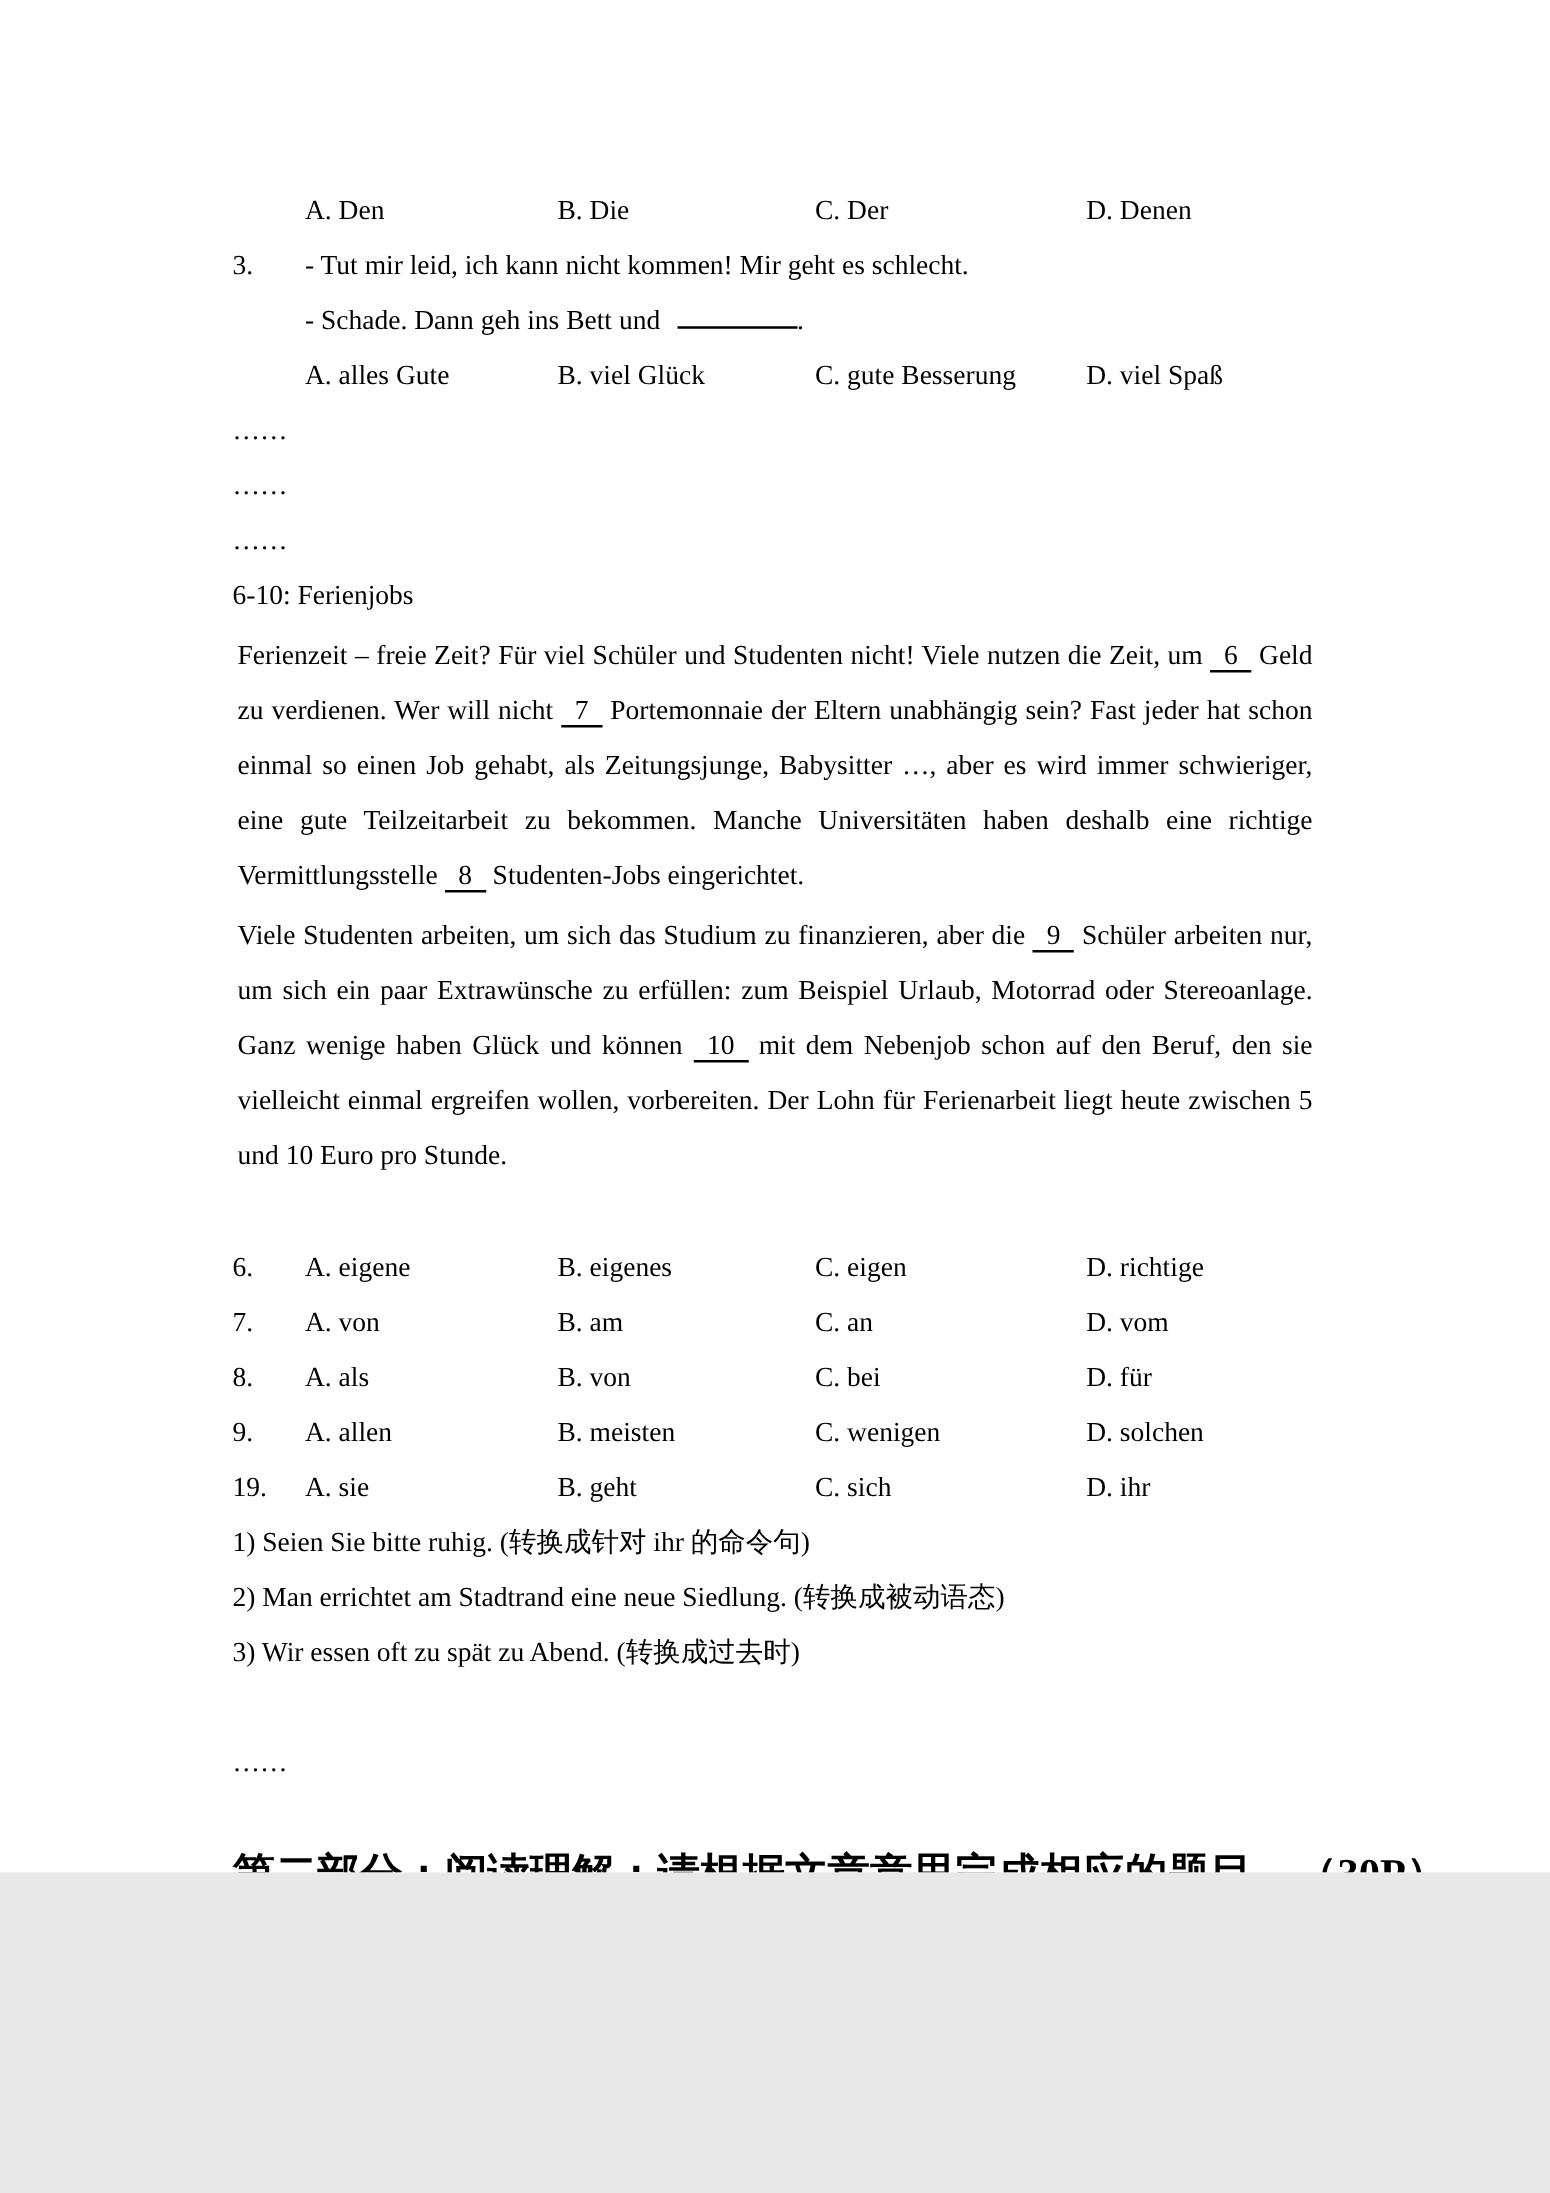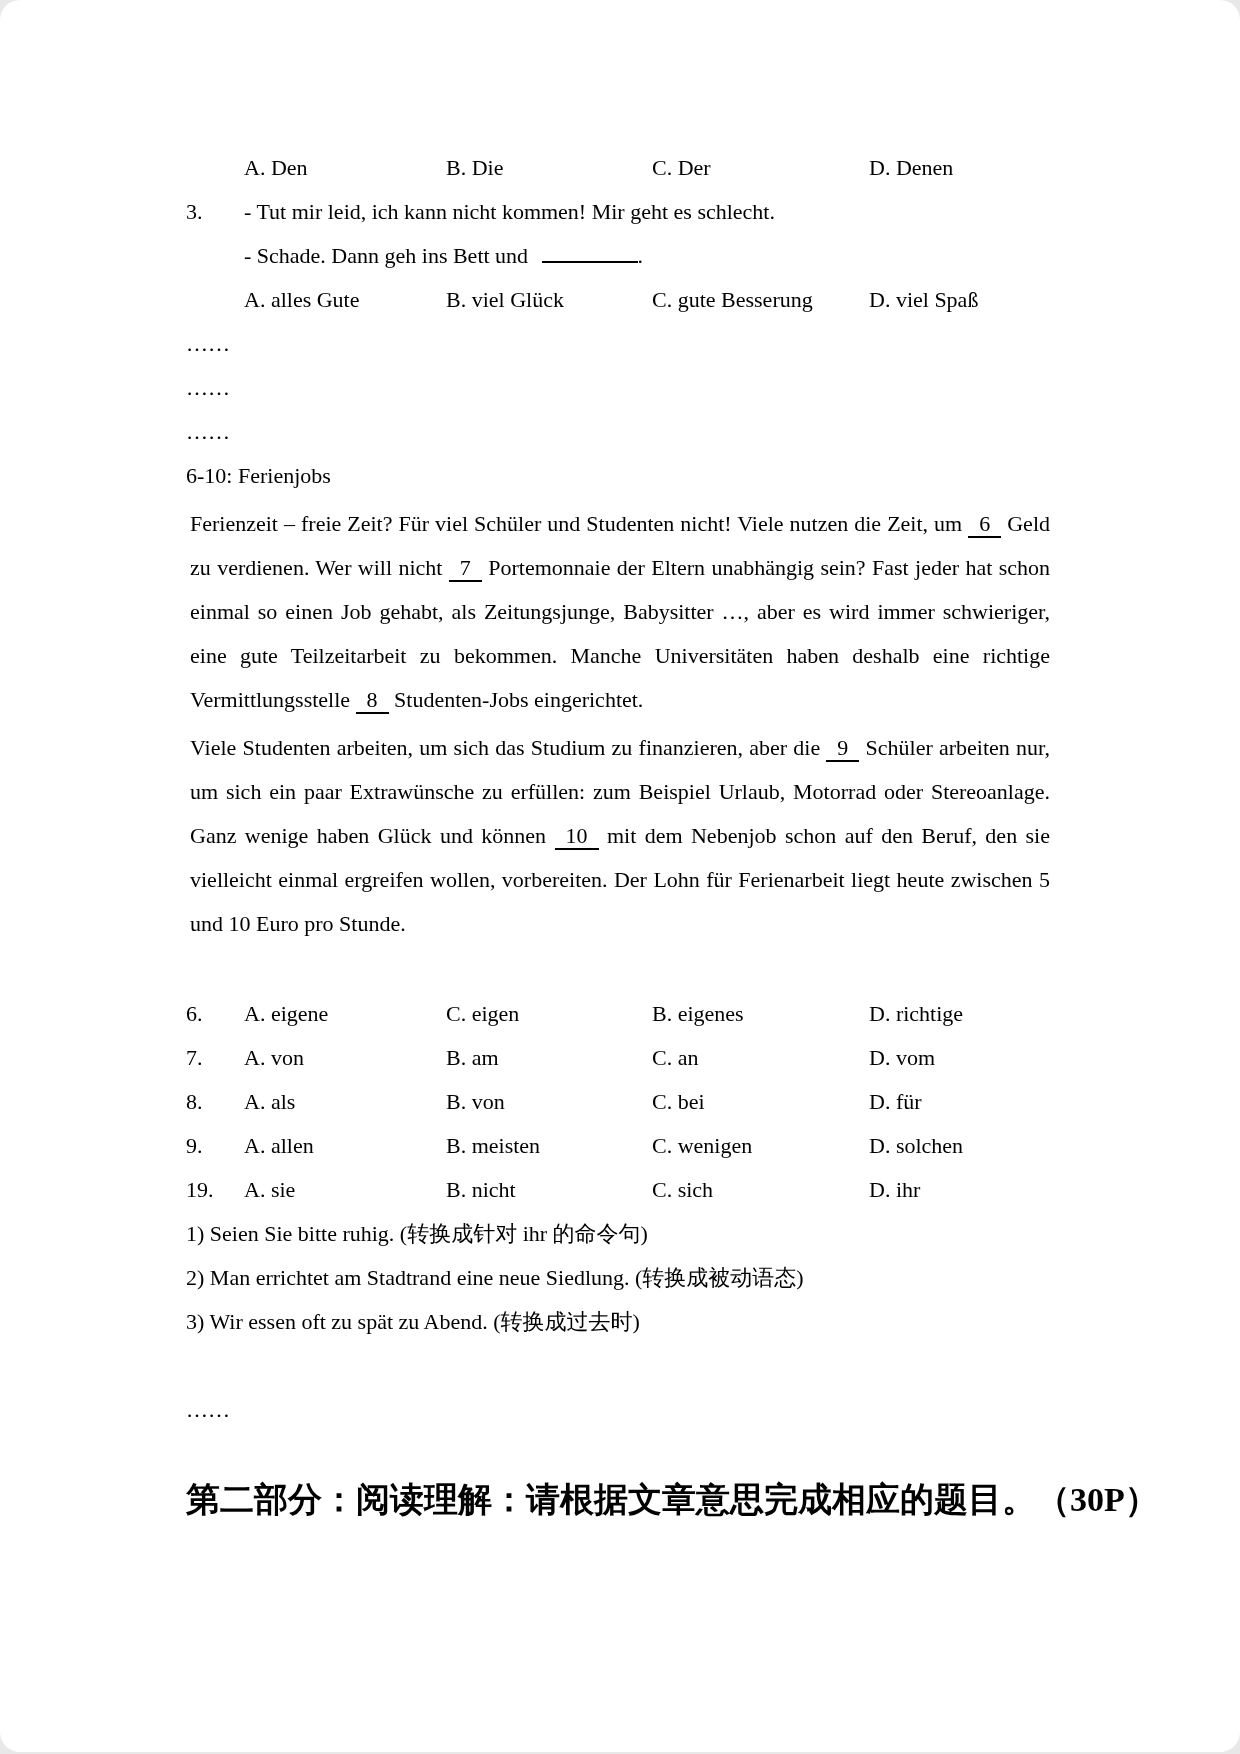--- a/index.html
+++ b/index.html
@@ -1,29 +1,28 @@
 <!DOCTYPE html>
 <html><head>
 <meta charset="utf-8">
 <style>
   html, body { margin: 0; padding: 0; background: #e8e8e8; }
   .page {
     position: relative;
     width: 1240px;
-    height: 1752px;
+    height: 1498px;
     margin: 0 auto;
     background: #ffffff;
     color: #000000;
     font-family: "Liberation Serif", "DejaVu Serif", serif;
     font-size: 22px;
     line-height: 44px;
     box-sizing: border-box;
     padding: 146px 186px 0 186px;
     overflow: hidden;
-    border-radius: 20px;
   }
   .line { white-space: nowrap; }
   
   .opt-row {
     display: grid;
     grid-template-columns: 58px 202px 206px 217px 1fr;
     align-items: baseline;
   }
   .q-num { display: inline-block; }
   
@@ -98,22 +97,22 @@
   <div class="line">……</div>
 
   <div class="line">6-10: Ferienjobs</div>
   <p class="para"><span>Ferienzeit – freie Zeit? Für viel Schüler und Studenten nicht! Viele nutzen die Zeit, um </span><span class="blank-num">6</span><span> Geld zu verdienen. Wer will nicht </span><span class="blank-num">7</span><span> Portemonnaie der Eltern unabhängig sein? Fast jeder hat schon einmal so einen Job gehabt, als Zeitungsjunge, Babysitter …, aber es wird immer schwieriger, eine gute Teilzeitarbeit zu bekommen. Manche Universitäten haben deshalb eine richtige Vermittlungsstelle </span><span class="blank-num">8</span><span> Studenten-Jobs eingerichtet.</span></p>
   <p class="para"><span>Viele Studenten arbeiten, um sich das Studium zu finanzieren, aber die </span><span class="blank-num">9</span><span> Schüler arbeiten nur, um sich ein paar Extrawünsche zu erfüllen: zum Beispiel Urlaub, Motorrad oder Stereoanlage. Ganz wenige haben Glück und können </span><span class="blank-num">10</span><span> mit dem Nebenjob schon auf den Beruf, den sie vielleicht einmal ergreifen wollen, vorbereiten. Der Lohn für Ferienarbeit liegt heute zwischen 5 und 10 Euro pro Stunde.</span></p>
 
   <div class="questions-block">
       <div class="opt-row">
         <span class="q-num">6.</span>
         <span>A. eigene</span>
+        <span>B. eigenes</span>
         <span>C. eigen</span>
-        <span>B. eigenes</span>
         <span>D. richtige</span>
       </div>
       <div class="opt-row">
         <span class="q-num">7.</span>
         <span>A. von</span>
         <span>B. am</span>
         <span>C. an</span>
         <span>D. vom</span>
       </div>
       <div class="opt-row">
@@ -126,21 +125,21 @@
       <div class="opt-row">
         <span class="q-num">9.</span>
         <span>A. allen</span>
         <span>B. meisten</span>
         <span>C. wenigen</span>
         <span>D. solchen</span>
       </div>
       <div class="opt-row">
         <span class="q-num">19.</span>
         <span>A. sie</span>
-        <span>B. nicht</span>
+        <span>B. geht</span>
         <span>C. sich</span>
         <span>D. ihr</span>
       </div>
     </div>
 
   <div class="line">1) Seien Sie bitte ruhig. (转换成针对 ihr 的命令句)</div>
   <div class="line">2) Man errichtet am Stadtrand eine neue Siedlung. (转换成被动语态)</div>
   <div class="line">3) Wir essen oft zu spät zu Abend. (转换成过去时)</div>
 
   <div class="line">&nbsp;</div>

